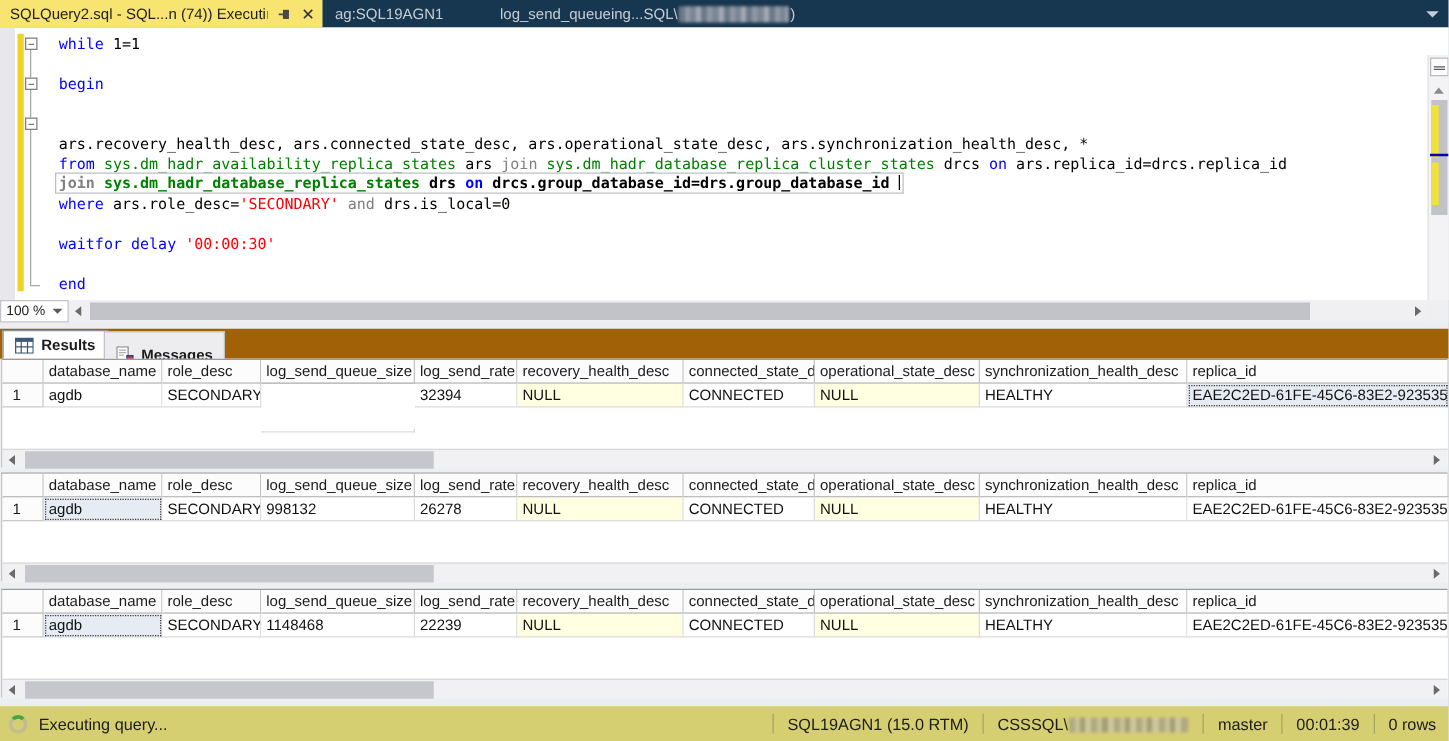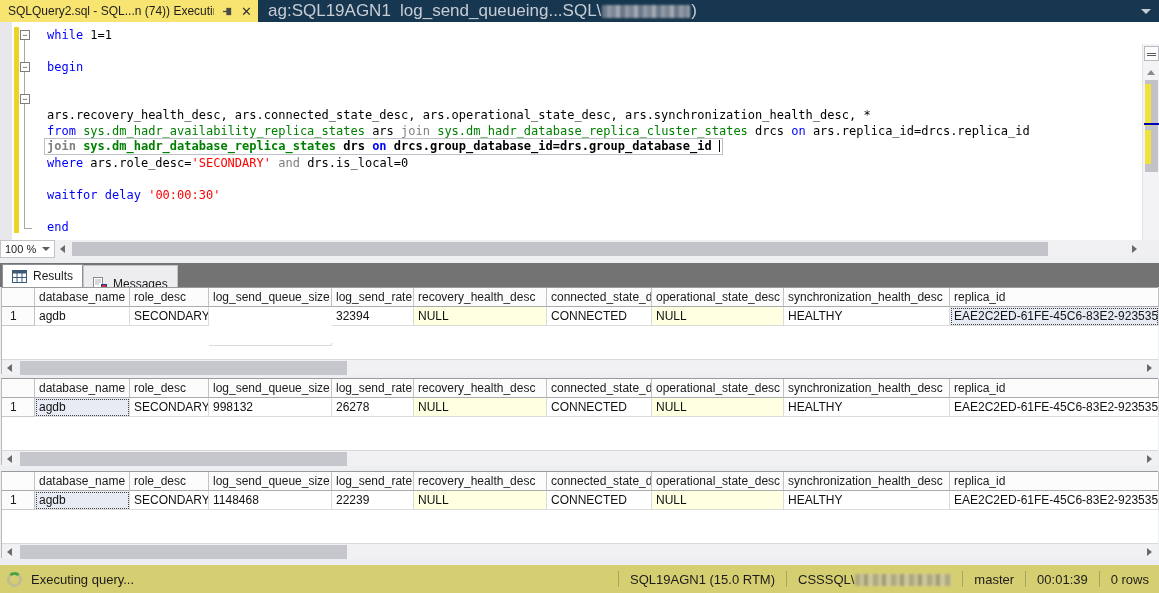--- a/index.html
+++ b/index.html
@@ -12,21 +12,21 @@
 
   
   #tabbar { position:absolute; left:0; top:0; width:1159px; height:22px; background:#17364f; }
   .doc-tab-active {
     position:absolute; left:0; top:0; height:22px; width:258px; background:#f8e470;
     display:flex; align-items:center; padding:0 6px 0 8px; color:#1e1e1e; font-size:12px;
   }
   .doc-tab-active .lbl { white-space:nowrap; overflow:hidden; }
   .tab-pin { margin-left:8px; display:inline-block; }
   .tab-close { margin-left:8px; font-size:13px; color:#333; line-height:1; cursor:default; }
-  .doc-tab-dark { position:absolute; top:0; height:22px; display:flex; align-items:center; color:#c7cdd4; font-size:17px; white-space:nowrap; }
+  .doc-tab-dark { position:absolute; top:0; height:22px; display:flex; align-items:center; color:#c7cdd4; font-size:12px; white-space:nowrap; }
   #doc-tab-2 { left:268px; }
   #doc-tab-3 { left:400px;justify-content:center; }
   .blur-dark {
     display:inline-block; width:88px; height:13px; margin:0 1px; vertical-align:middle; border-radius:1px;
     background:repeating-linear-gradient(90deg,#6b7888 0 5px,#909aa6 5px 9px,#7b8694 9px 14px,#a3aab4 14px 18px);
     filter:blur(1.2px);
   }
   #tabbar-chevron { position:absolute; right:8px; top:9px; width:0; height:0;
     border-left:5px solid transparent; border-right:5px solid transparent; border-top:5px solid #c7cdd4; }
 
@@ -64,21 +64,21 @@
   #zoom-box .zv { float:left; }
   #zoom-dd { float:right; margin-top:4px; width:0; height:0; border-left:4px solid transparent; border-right:4px solid transparent; border-top:4px solid #5a5a5a; }
   .tri-left  { width:0;height:0;border-top:4px solid transparent;border-bottom:4px solid transparent;border-right:5px solid #6a6a6a; }
   .tri-right { width:0;height:0;border-top:4px solid transparent;border-bottom:4px solid transparent;border-left:5px solid #6a6a6a; }
   #h-left  { position:absolute; left:60px; top:5px; }
   #h-right { position:absolute; left:1132px; top:5px; }
   #h-track { position:absolute; left:56px; top:0; width:1086px; height:18px; background:#f0f0f2; }
   #h-thumb { position:absolute; left:72px; top:2px; width:976px; height:14px; background:#c2c3c9; }
 
   
-  #results-strip { position:absolute; left:0; top:263px; width:1159px; height:24px; background:#737373; }
+  #results-strip { position:absolute; left:0; top:263px; width:1159px; height:24px; background:#a16207;font-weight:bold; }
   .res-tab { position:absolute; top:1px; height:23px; display:flex; align-items:center; font-size:12px; color:#1b1b1b; padding:0 9px; }
   #tab-results { left:2px; background:#ffffff; border:1px solid #8f8f96; border-bottom:none; }
   #tab-messages { left:83px; top:2px; height:36px; background:#ededf0; border:1px solid #c2c2c8; border-bottom:none; }
   .res-tab .ic { margin-right:6px; }
 
   .grid-panel { position:absolute; left:1px; width:1157px; height:87px; background:#ffffff; border-top:1px solid #9a9a9a; border-left:1px solid #b9b9b9; }
   .grid-row { display:flex; height:19px; }
   .hcell { flex:none; background:#fcfcfc; border-right:1px solid #c3c3c3; border-bottom:1px solid #ababab;
     font-size:12px; color:#1b1b1b; padding:2px 4px 0; white-space:nowrap; overflow:hidden; }
   .gcell { flex:none; background:#ffffff; border-right:1px solid #dcdcdc; border-bottom:1px solid #dcdcdc;

